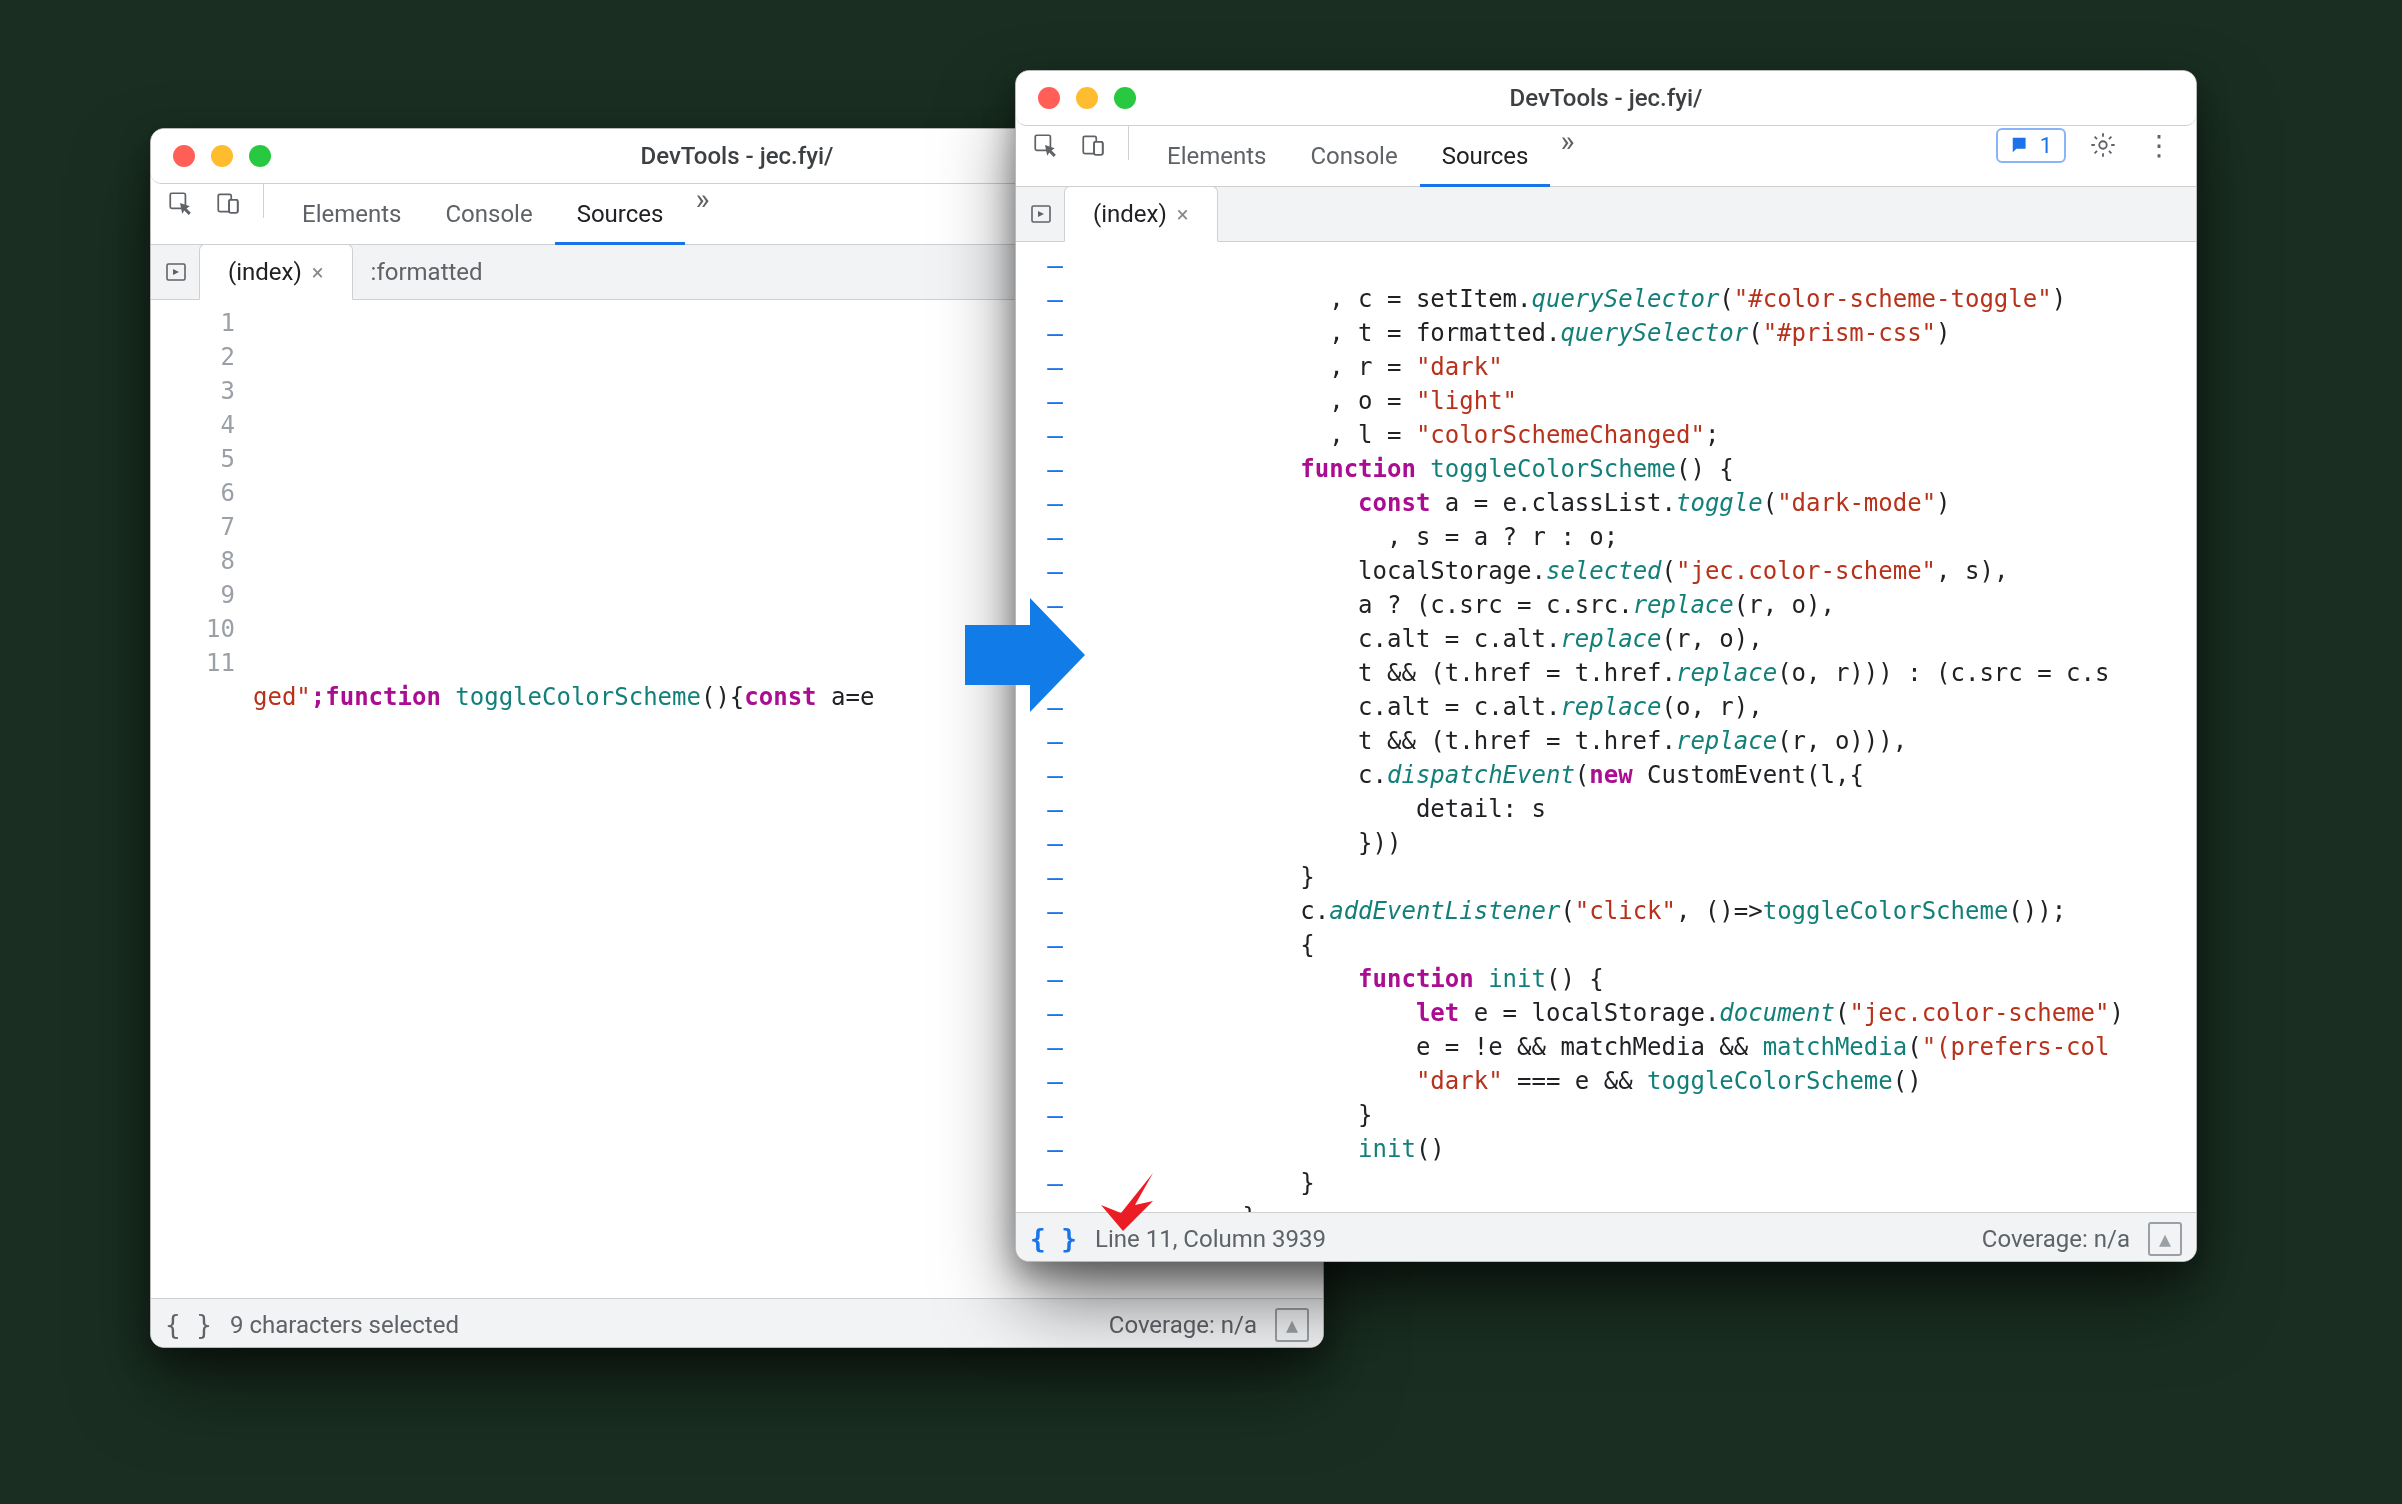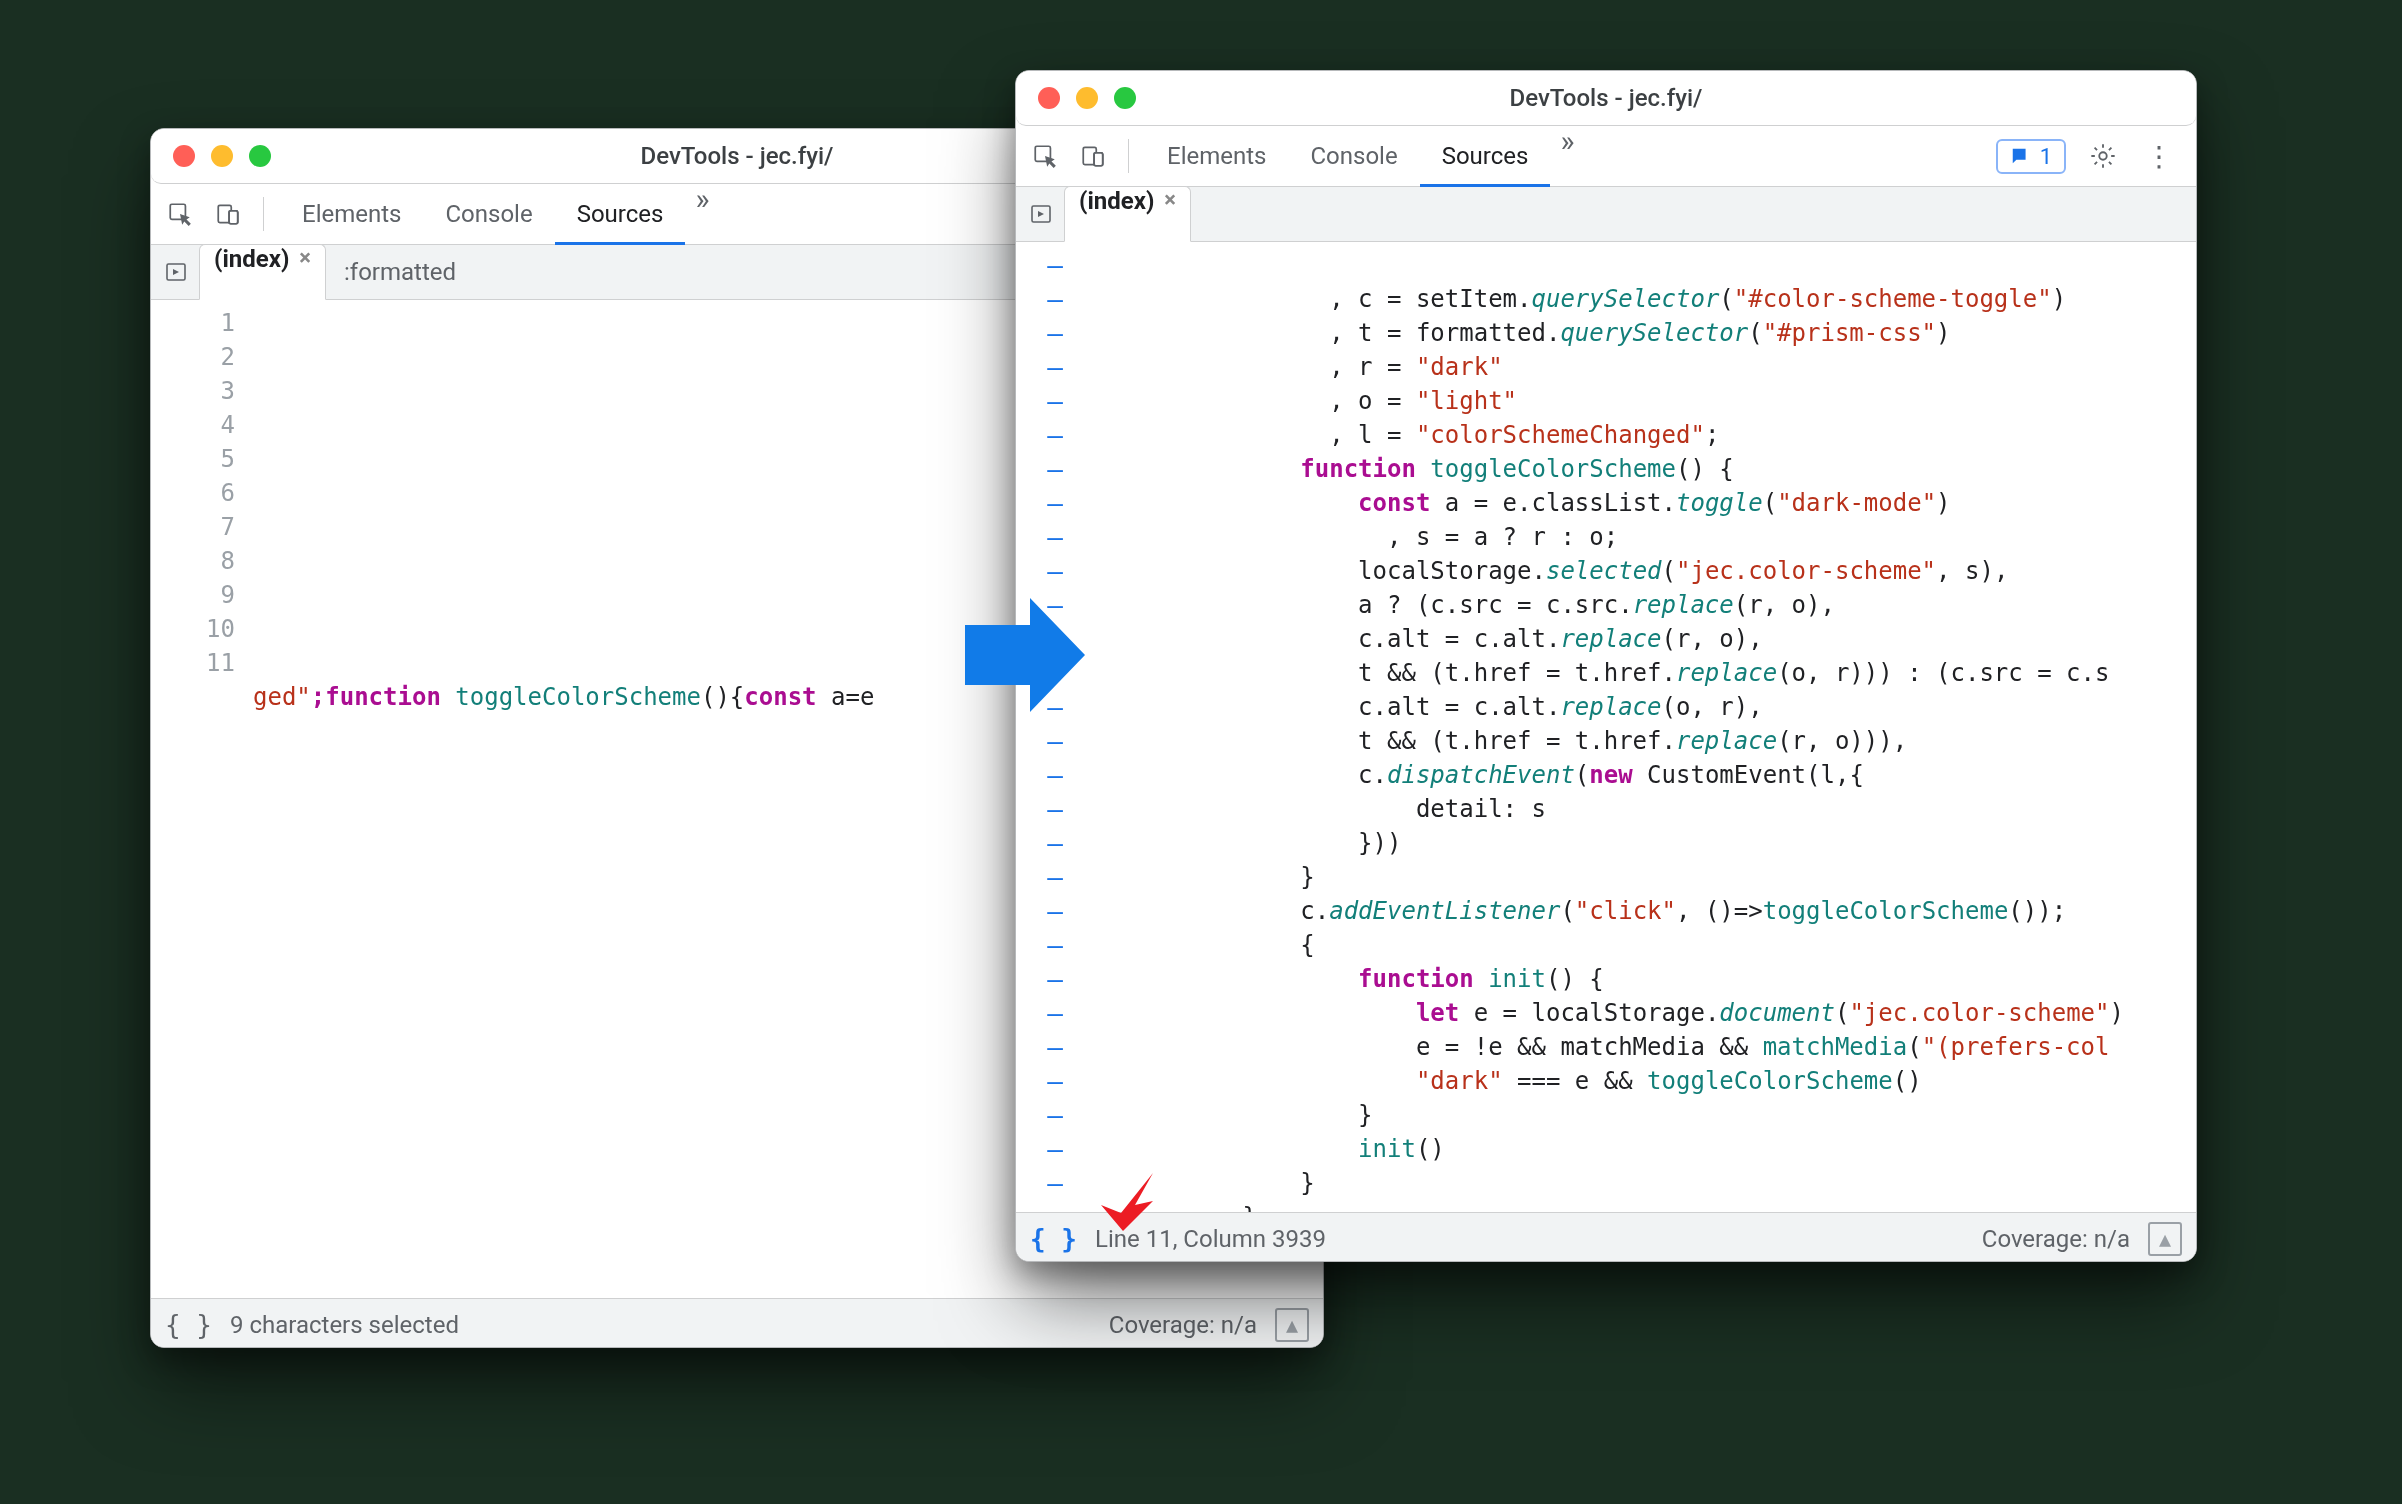--- a/index.html
+++ b/index.html
@@ -47,39 +47,39 @@
     font-size:24px;color:#3c4043;font-weight:500;border-radius:10px;
   }
   .traffic{position:absolute;left:22px;top:0;bottom:0;display:flex;align-items:center;gap:16px;}
   .dot{width:22px;height:22px;border-radius:50%;}
   .dot.r{background:#ff5f57;}
   .dot.y{background:#febc2e;}
   .dot.g{background:#28c840;}
 
   .toolbar{
     height:60px;background:var(--chrome2);border-bottom:1px solid var(--border);
-    display:flex;align-items:center;padding:0 10px;gap:10px;
+    display:flex;align-items:flex-start;padding:0 10px;gap:10px;
     font-size:24px;color:var(--muted);
   }
   .ico{width:38px;height:38px;display:inline-flex;align-items:center;justify-content:center;color:#5f6368;border-radius:4px;}
   .ico svg{stroke:currentColor;fill:none;stroke-width:1.6;}
   .vsep{width:1px;height:34px;background:var(--border);margin:0 6px;}
   .tabs{display:flex;align-items:stretch;height:100%;}
   .tab{display:flex;align-items:center;padding:0 22px;color:var(--muted);border-bottom:3px solid transparent;position:relative;top:1px;}
   .tab.active{color:var(--text);border-bottom-color:var(--tab-active);}
   .more{font-size:30px;color:var(--muted);padding:0 10px;line-height:1;}
   .right-tools{margin-left:auto;display:flex;align-items:center;gap:18px;padding-right:8px;}
   .issues-badge{display:flex;align-items:center;gap:8px;border:2px solid #8ab4f8;border-radius:6px;padding:3px 12px;color:var(--accent);font-size:22px;}
 
   
   .strip{
     height:54px;background:var(--chrome);border-bottom:1px solid var(--border);
     display:flex;align-items:center;gap:4px;padding:0 6px;font-size:24px;color:var(--muted);
   }
-  .strip .ftab{display:flex;align-items:flex-start;gap:10px;height:100%;padding:0 14px;background:#fff;border:1px solid var(--border);border-bottom-color:#fff;border-radius:6px 6px 0 0;color:var(--text);font-weight:bold;}
+  .strip .ftab{display:flex;align-items:center;gap:10px;height:100%;padding:0 28px;background:#fff;border:1px solid var(--border);border-bottom-color:#fff;border-radius:6px 6px 0 0;color:var(--text);}
   .strip .ftab .x{color:#888;font-size:22px;}
   .strip .txt{padding:0 14px;}
 
   
   .editor{display:flex;flex:1;min-height:0;}
   .editor-wrap{display:flex;flex-direction:column;height:calc(100% - 54px - 60px - 54px - 52px);}
   .gutter{
     width:84px;background:#fff;border-right:0;color:#9aa0a6;font-family:ui-monospace,Menlo,Consolas,monospace;
     font-size:24px;text-align:right;padding:6px 14px 6px 0;line-height:34px;user-select:none;
   }

